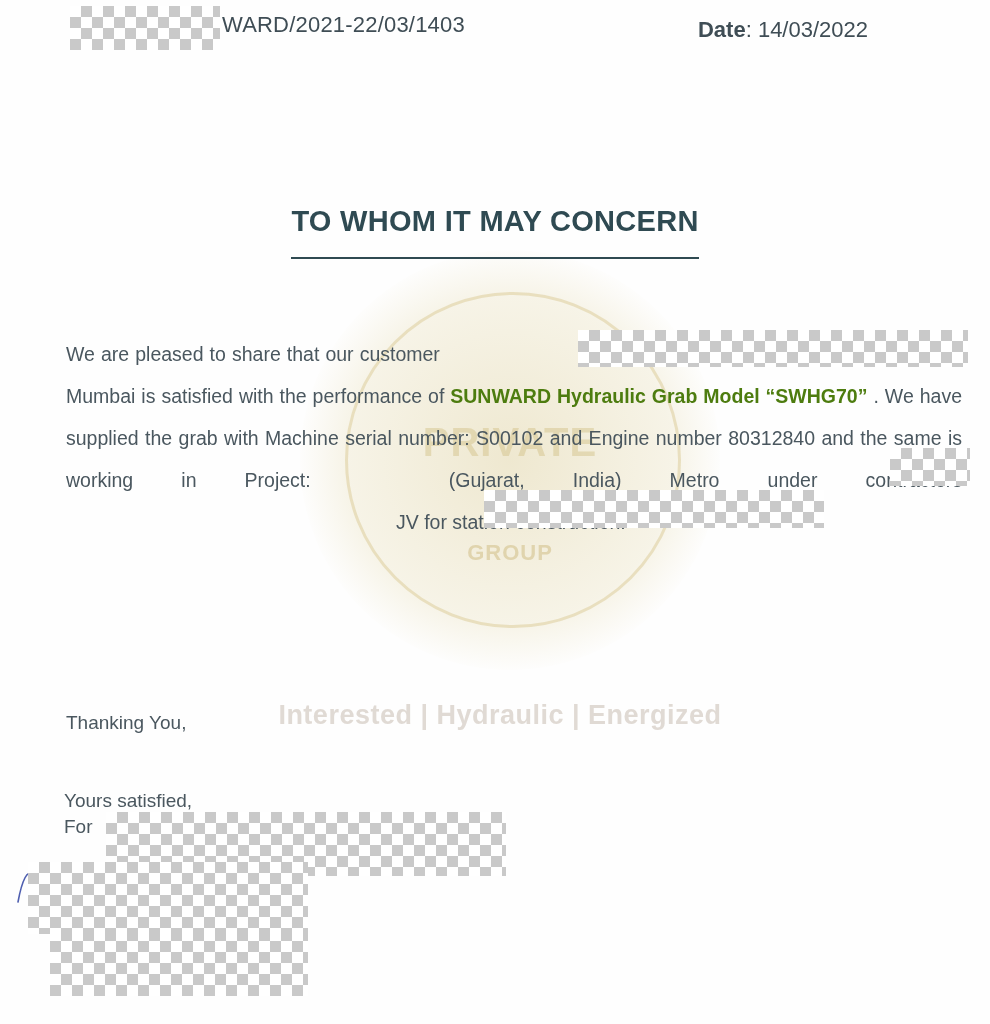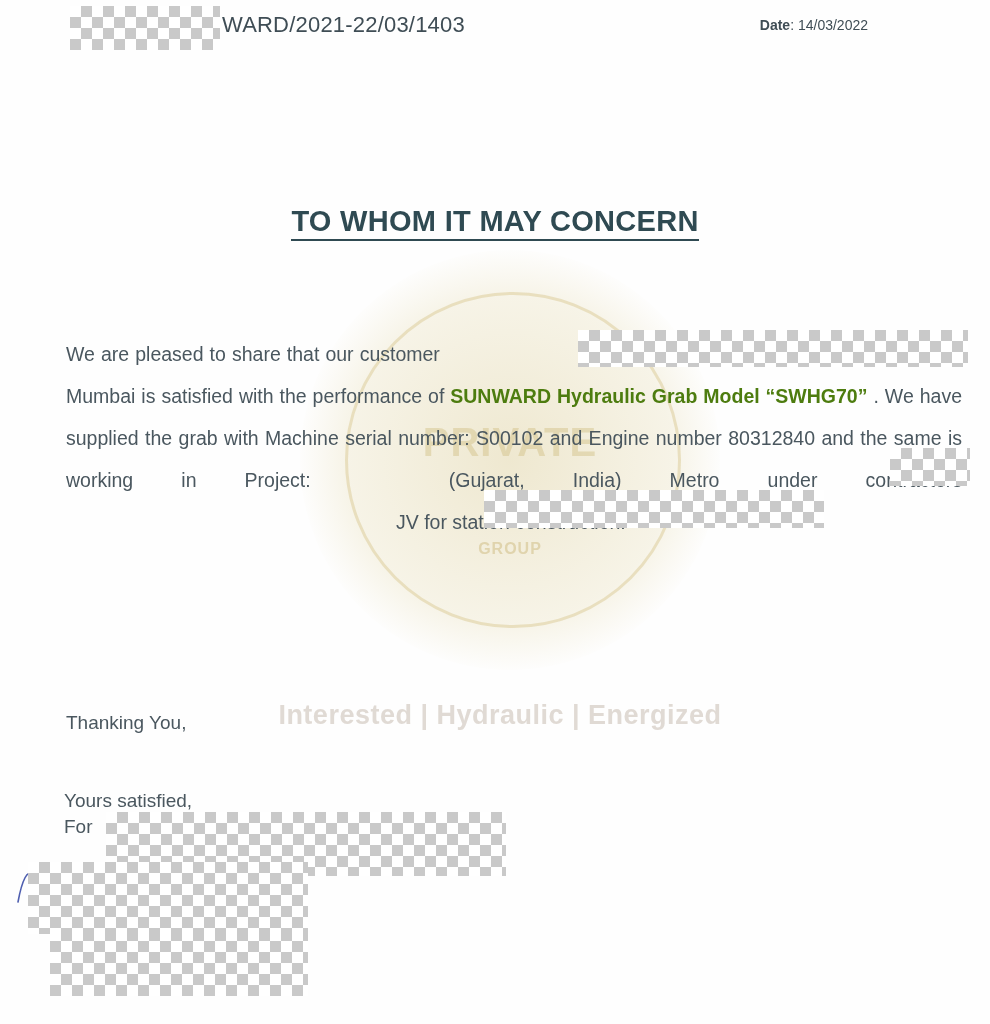--- a/index.html
+++ b/index.html
@@ -54,21 +54,21 @@
     color: rgba(208,190,130,0.45);
     letter-spacing: 1px;
     pointer-events: none;
   }
   .watermark-sub {
     position: absolute;
     left: 345px;
     top: 540px;
     width: 330px;
     text-align: center;
-    font-size: 16px;
+    font-size: 22px;
     font-weight: bold;
     color: rgba(205,186,125,0.5);
     letter-spacing: 1px;
     pointer-events: none;
   }
   .watermark-tag {
     position: absolute;
     left: 200px;
     top: 700px;
     width: 600px;
@@ -103,41 +103,41 @@
     letter-spacing: 0.2px;
   }
   .ref-hidden {
     display: inline-block;
     width: 152px;
   }
   .date-line {
     position: absolute;
     right: 122px;
     top: 17px;
-    font-size: 14px;
+    font-size: 22px;
     color: #3f4d55;
     white-space: nowrap;
   }
   .date-line b { font-weight: bold; }
 
   
   .title {
     position: absolute;
     left: 0;
     right: 0;
     top: 205px;
     text-align: center;
     font-size: 29px;
     font-weight: bold;
     color: #2f4a52;
     letter-spacing: 0.3px;
   }
   .title span {
     border-bottom: 2px solid #2f4a52;
-    padding-bottom: 2px;
+    padding-bottom: 20px;
   }
 
   
   .body-text {
     position: absolute;
     left: 66px;
     top: 333px;
     width: 896px;
     font-size: 19.5px;
     line-height: 42px;

